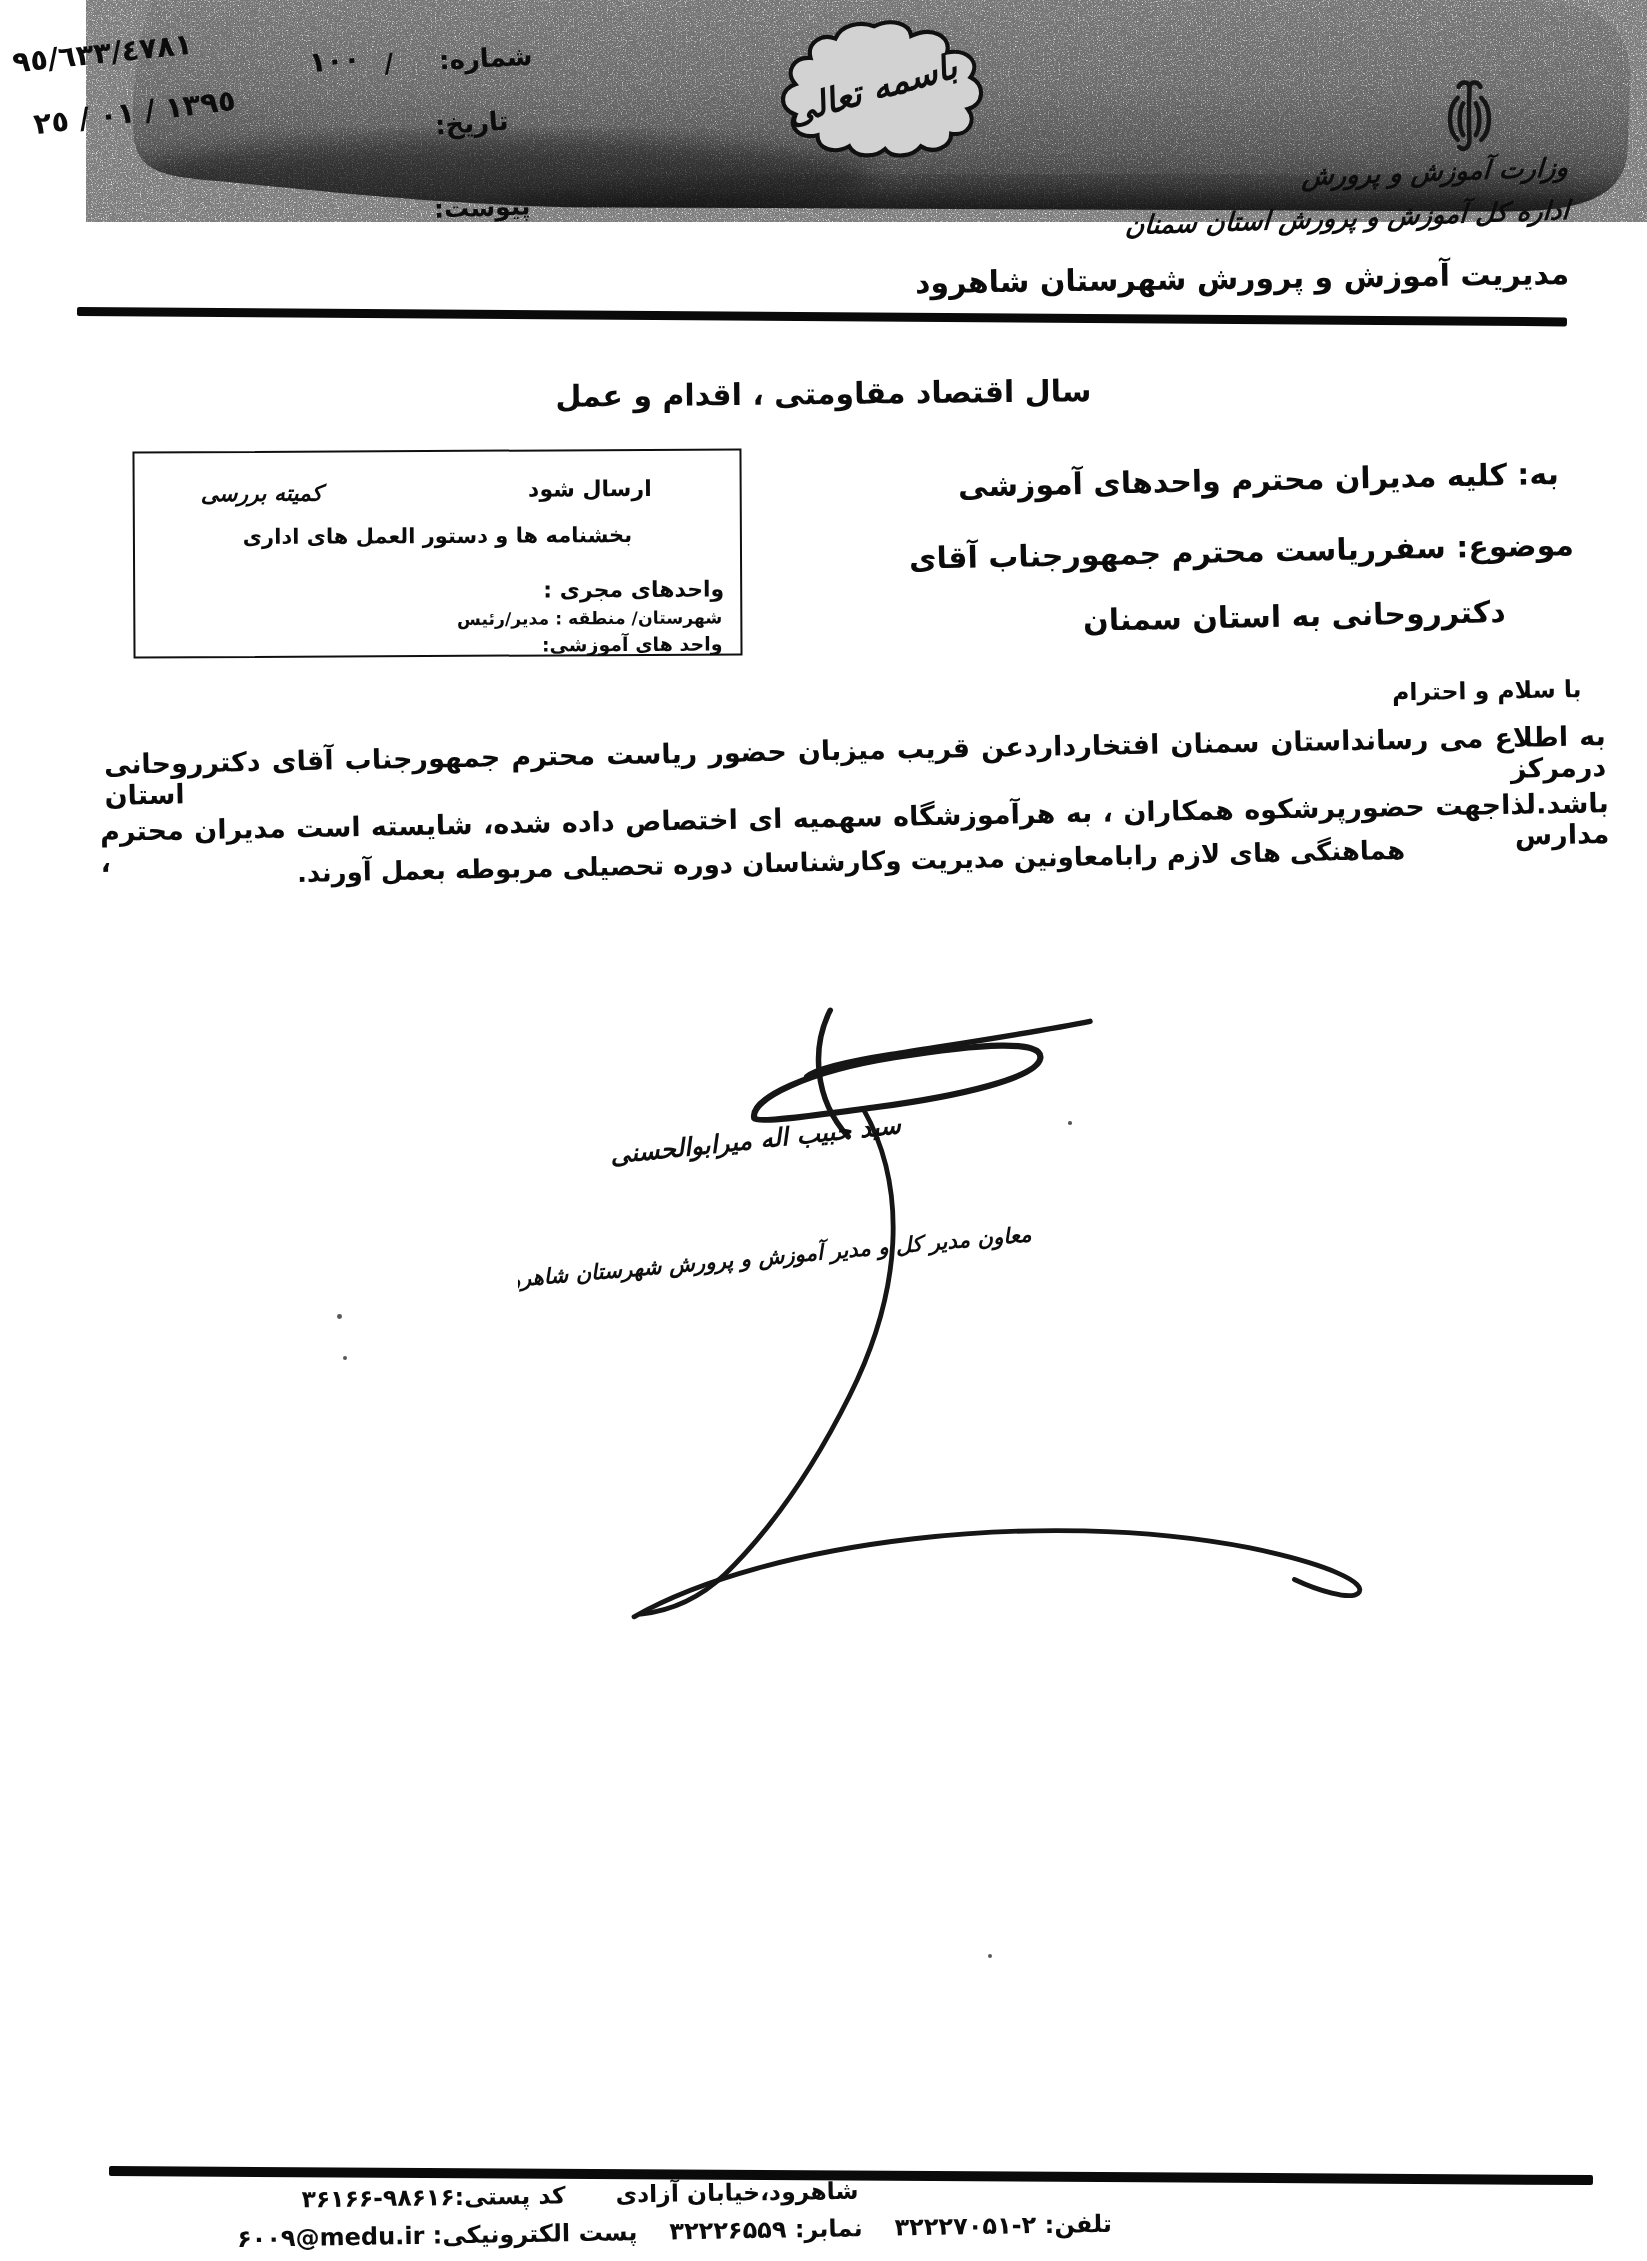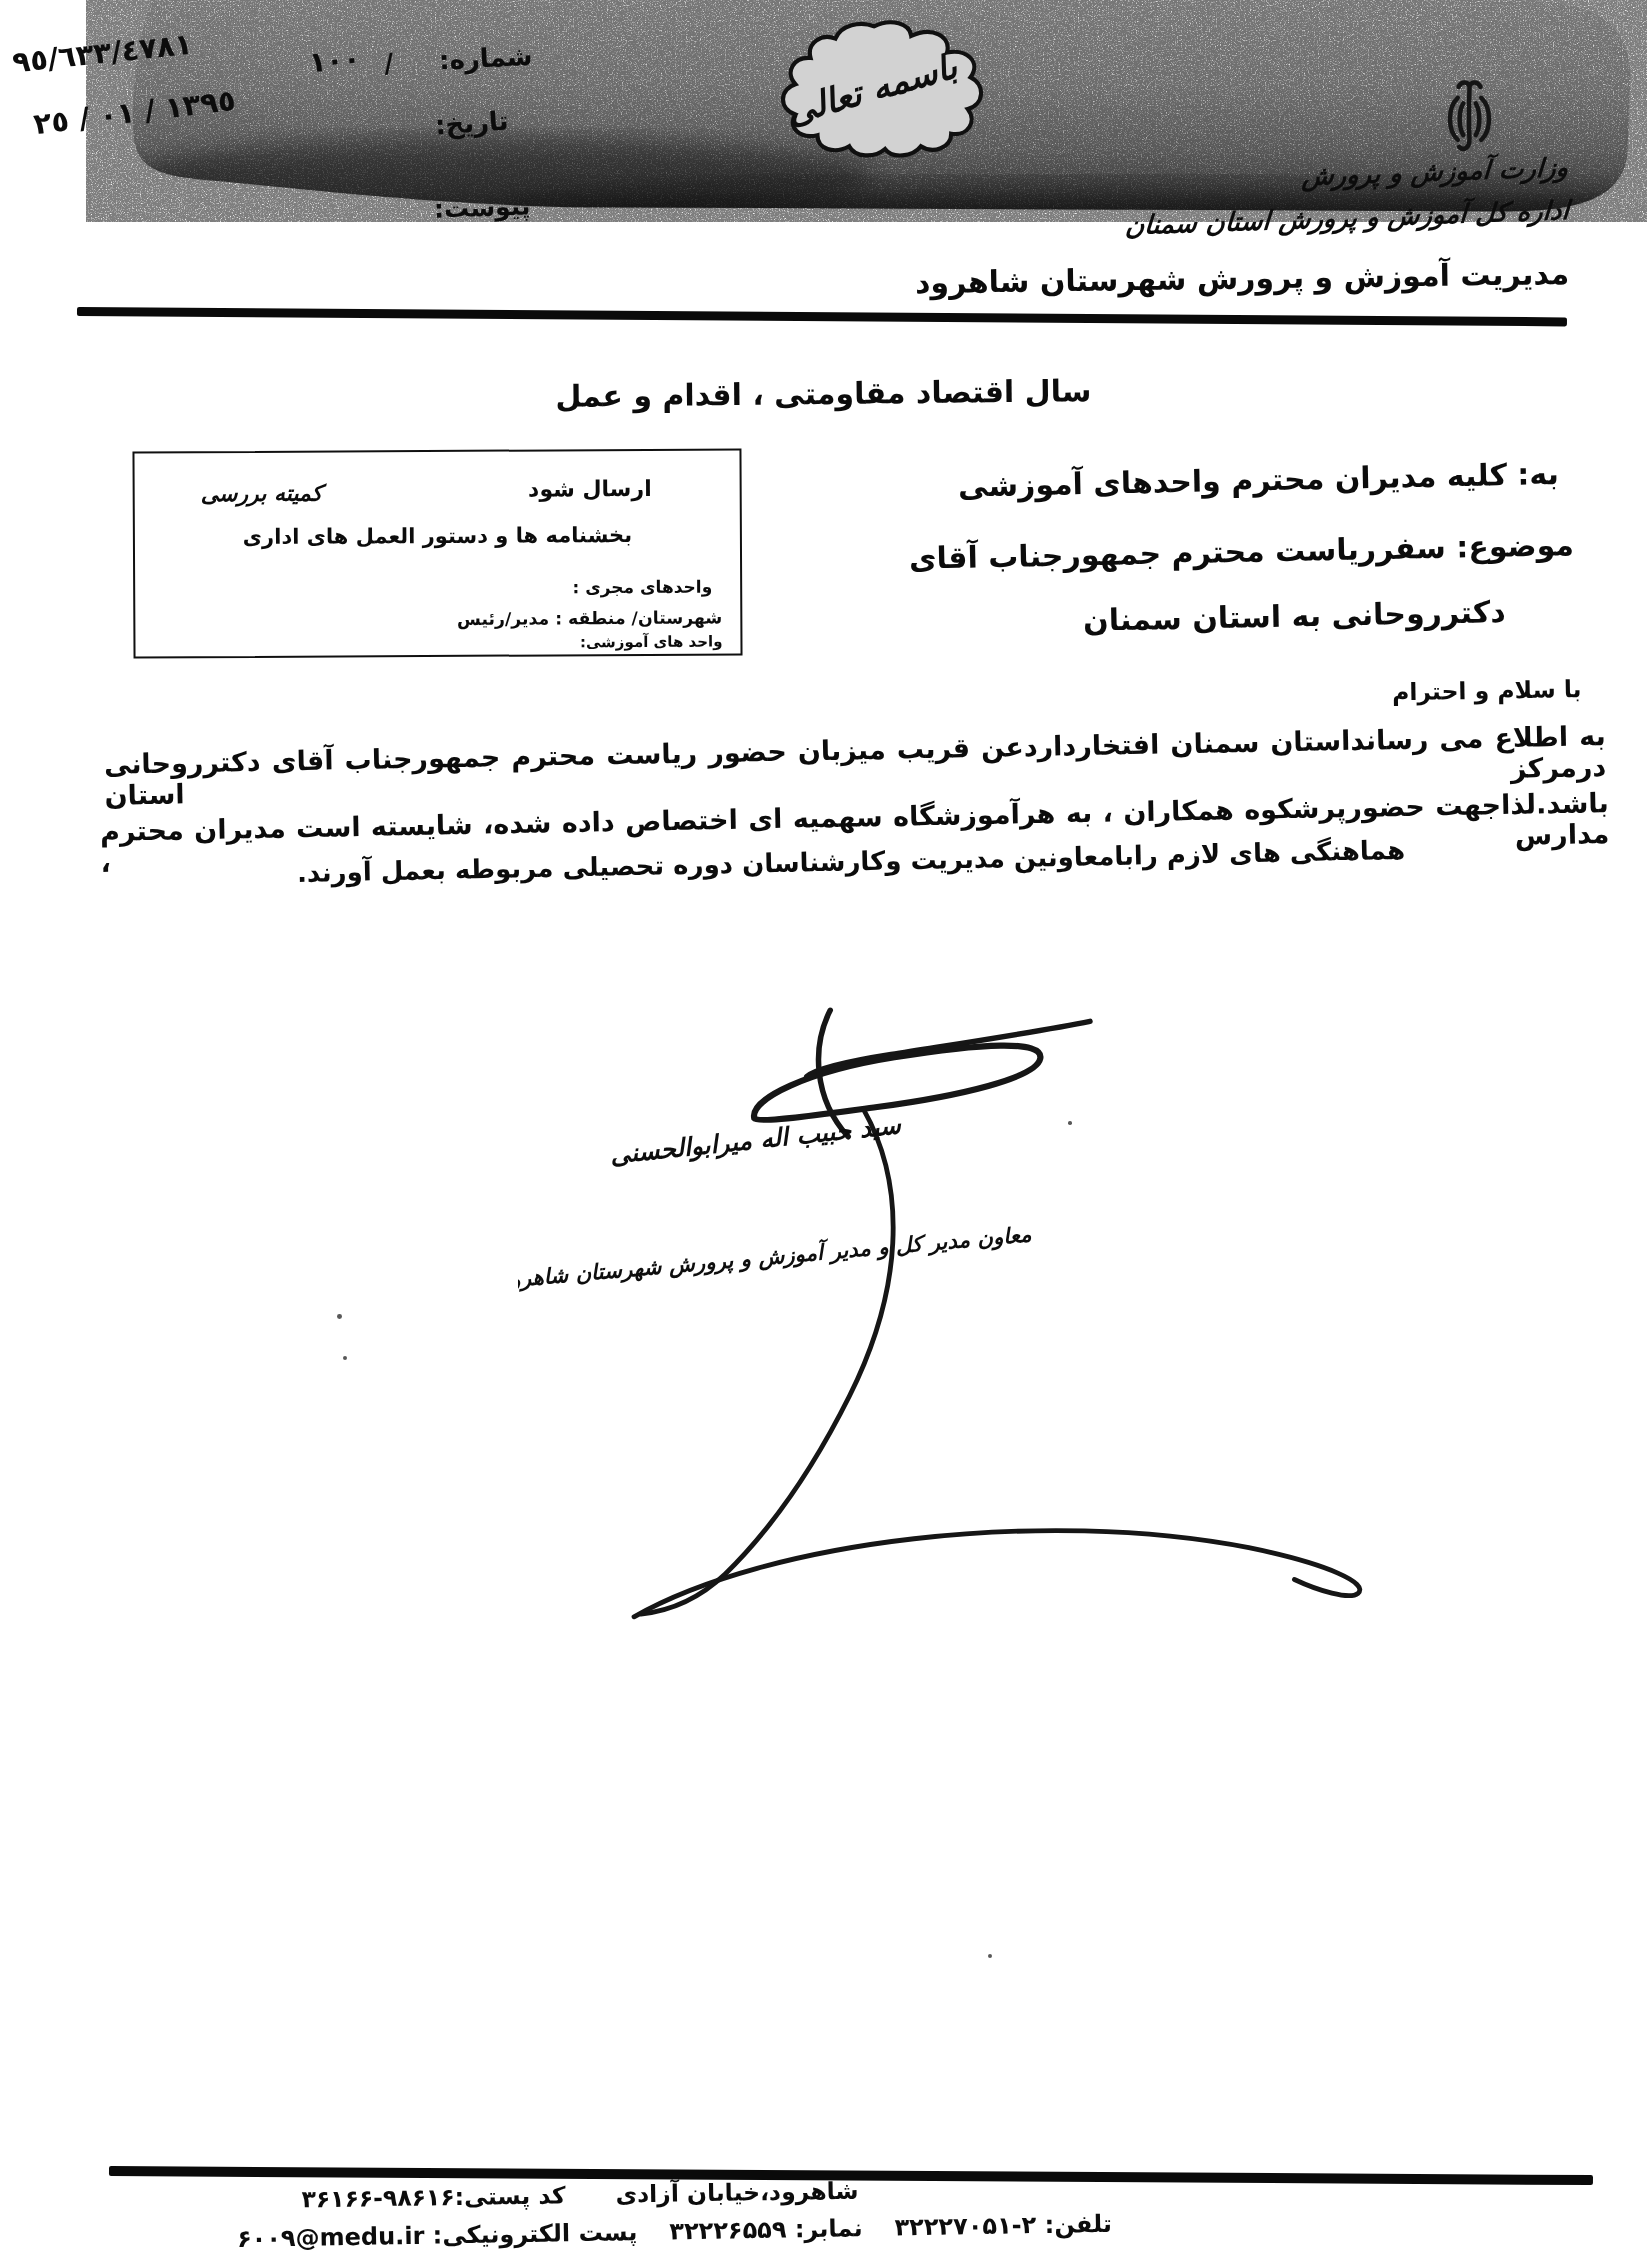--- a/index.html
+++ b/index.html
@@ -74,23 +74,23 @@
 <span class="abs fa" style="right:78px;top:256px;font-size:30px;font-weight:900;transform:rotate(-0.8deg);transform-origin:right center;">مدیریت آموزش و پرورش شهرستان شاهرود</span>
 
 <div class="abs" style="left:77px;top:307px;width:1490px;height:9px;background:#0a0a0a;border-radius:2.1px;transform:rotate(0.4deg);transform-origin:left center;"></div>
 
 <div class="abs fa" style="left:0;right:0;top:376px;text-align:center;font-size:30px;font-weight:900;transform:rotate(-0.6deg);">سال اقتصاد مقاومتی ، اقدام و عمل</div>
 
 <div class="abs box" style="left:133px;top:450px;width:609px;height:207px;transform:rotate(-0.3deg);">
   <span class="abs fa" style="right:88px;top:25px;font-size:22px;">ارسال شود</span>
   <span class="abs fa" style="left:66px;top:28px;font-size:22px;font-style:italic;">کمیته بررسی</span>
   <div class="abs fa" style="left:0;right:0;top:72px;text-align:center;font-size:21px;">بخشنامه ها و دستور العمل های اداری</div>
-  <span class="abs fa" style="right:28px;top:126px;font-size:17px;">واحدهای مجری :</span>
+  <span class="abs fa" style="right:16px;top:126px;font-size:22px;">واحدهای مجری :</span>
   <span class="abs fa" style="right:18px;top:157px;font-size:17.3px;">شهرستان/ منطقه : مدیر/رئیس</span>
-  <span class="abs fa" style="right:18px;top:182px;font-size:15px;">واحد های آموزشی:</span>
+  <span class="abs fa" style="right:18px;top:182px;font-size:19px;">واحد های آموزشی:</span>
 </div>
 
 <span class="abs fa" style="right:88px;top:456px;font-size:30px;font-weight:800;transform:rotate(-1.2deg);transform-origin:right center;">به: کلیه مدیران محترم واحدهای آموزشی</span>
 <span class="abs fa" style="right:73px;top:527px;font-size:30px;font-weight:800;transform:rotate(-1.2deg);transform-origin:right center;">موضوع: سفرریاست محترم جمهورجناب آقای</span>
 <span class="abs fa" style="right:141px;top:594px;font-size:30px;font-weight:800;transform:rotate(-1.2deg);transform-origin:right center;">دکترروحانی به استان سمنان</span>
 <span class="abs fa" style="right:66px;top:675px;font-size:23.5px;transform:rotate(-1deg);transform-origin:right center;">با سلام و احترام</span>
 
 <div class="abs fa just" style="left:104px;top:720px;width:1502px;font-size:27px;transform:rotate(-1.1deg);transform-origin:right center;">به اطلاع می رسانداستان سمنان افتخارداردعن قریب میزبان حضور ریاست محترم جمهورجناب آقای دکترروحانی درمرکز استان</div>
 <div class="abs fa just" style="left:100px;top:787px;width:1509px;font-size:27px;transform:rotate(-1.1deg);transform-origin:right center;">باشد.لذاجهت حضورپرشکوه همکاران ، به هرآموزشگاه سهمیه ای اختصاص داده شده، شایسته است مدیران محترم مدارس ،</div>
 <span class="abs fa" style="left:297px;top:858px;font-size:26px;transform:rotate(-1.2deg);transform-origin:left center;">هماهنگی های لازم رابامعاونین مدیریت وکارشناسان دوره تحصیلی مربوطه بعمل آورند.</span>

